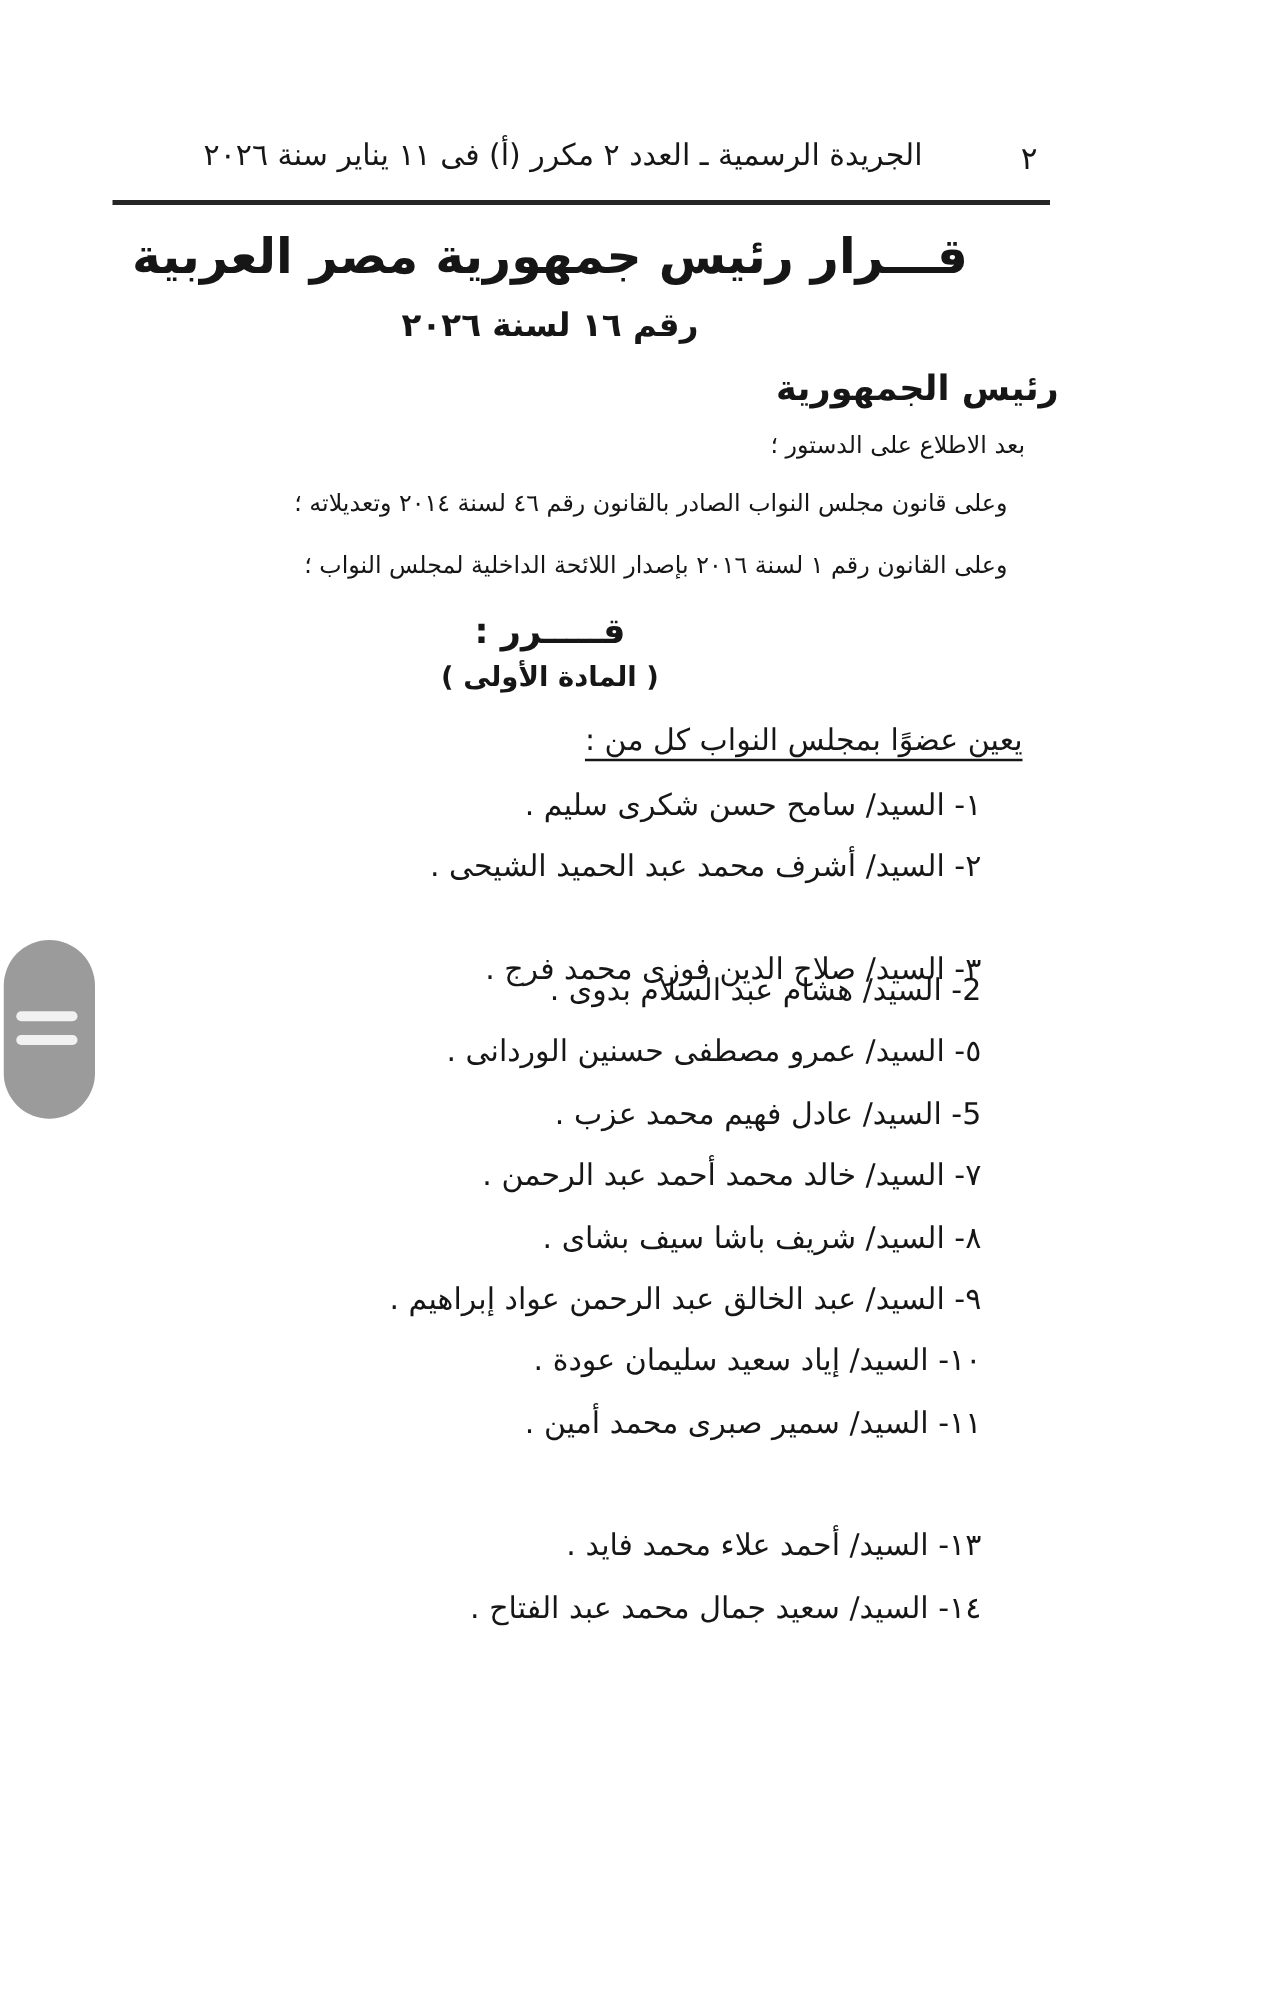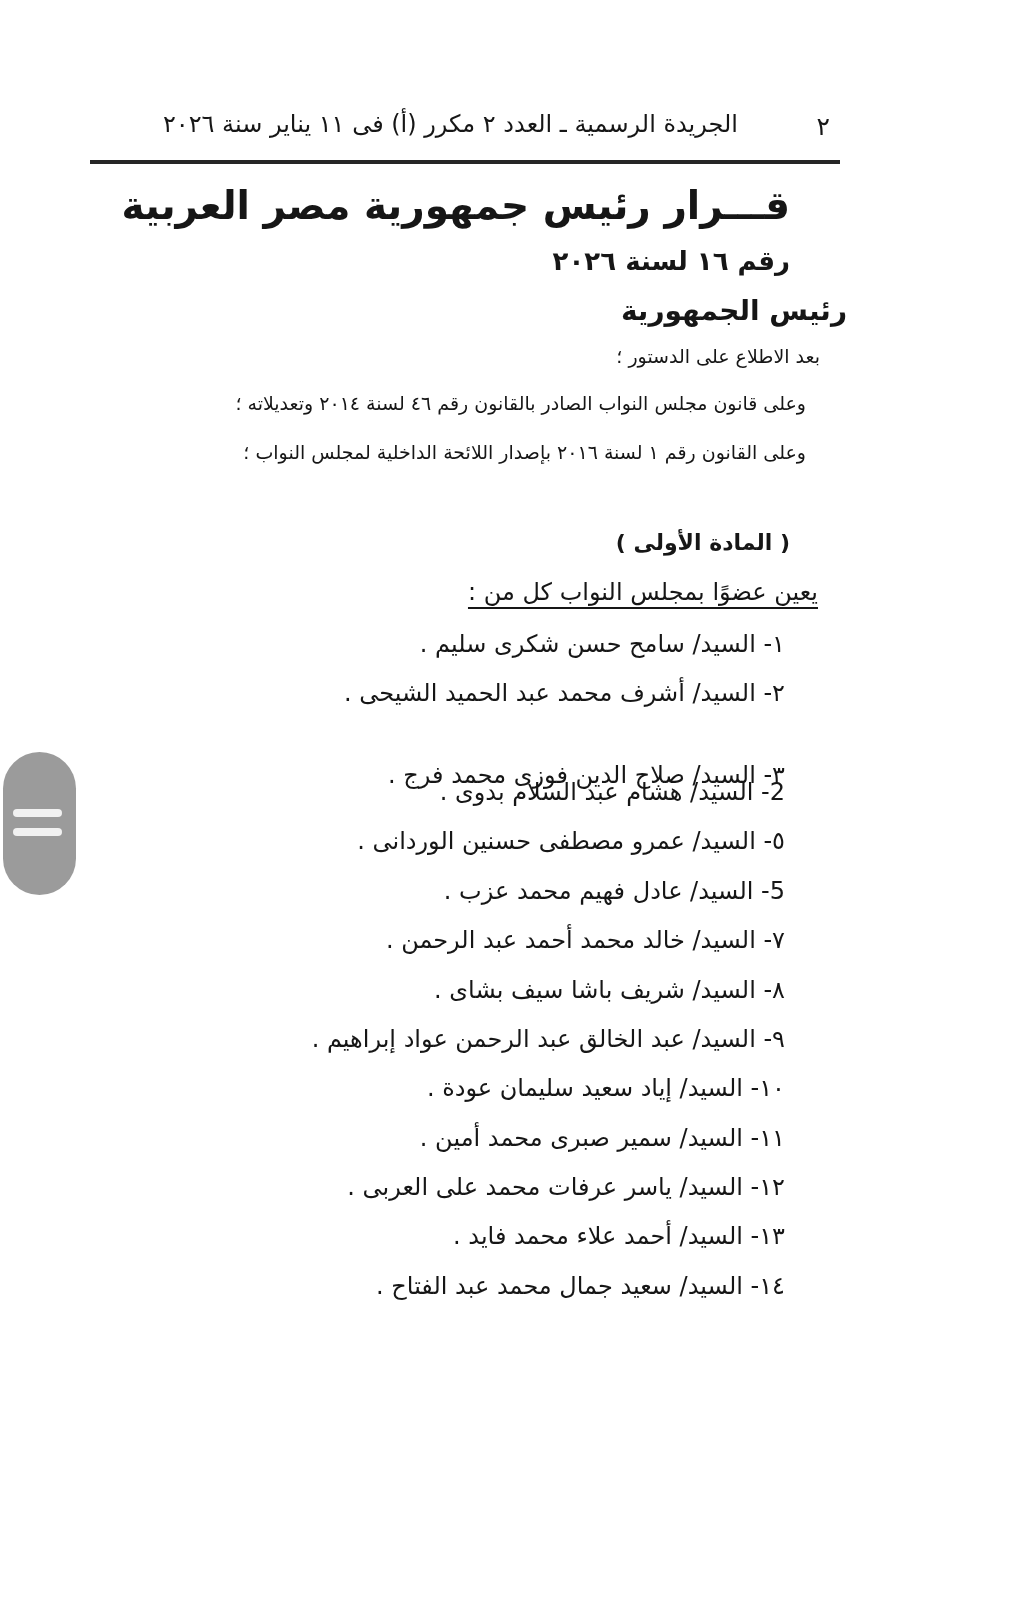--- a/index.html
+++ b/index.html
@@ -14,21 +14,21 @@
   .page{
     position:absolute;left:0;top:0;width:1030px;height:1600px;background:#ffffff;
   }
   .rtl{direction:rtl;unicode-bidi:plaintext;white-space:nowrap;}
   .abs{position:absolute;}
 
   .page-number{top:112px;right:200px;font-size:25px;}
   .gazette-header{top:110px;right:292px;font-size:24px;letter-spacing:.2px;}
   .header-rule{top:160px;left:90px;width:750px;height:4px;background:#262626;}
 
-  .center-band{left:90px;width:700px;text-align:right;}
+  .center-band{left:90px;width:700px;text-align:center;}
   .decree-title{top:183px;font-size:39px;font-weight:bold;}
   .decree-number{top:246px;font-size:26px;font-weight:bold;}
 
   .issuer-heading{top:294px;right:183px;font-size:28px;font-weight:bold;}
 
   .preamble{font-size:19px;}
   .preamble-1{top:345px;right:210px;}
   .preamble-2{top:392px;right:224px;}
   .preamble-3{top:441px;right:224px;}
 
@@ -70,37 +70,37 @@
   <div class="abs center-band decree-title rtl">قـــرار رئيس جمهورية مصر العربية</div>
 
   <div class="abs center-band decree-number rtl">رقم ١٦ لسنة ٢٠٢٦</div>
 
   <div class="abs issuer-heading rtl">رئيس الجمهورية</div>
 
   <div class="abs preamble preamble-1 rtl">بعد الاطلاع على الدستور ؛</div>
   <div class="abs preamble preamble-2 rtl">وعلى قانون مجلس النواب الصادر بالقانون رقم ٤٦ لسنة ٢٠١٤ وتعديلاته ؛</div>
   <div class="abs preamble preamble-3 rtl">وعلى القانون رقم ١ لسنة ٢٠١٦ بإصدار اللائحة الداخلية لمجلس النواب ؛</div>
 
+  <div class="abs center-band decision-word rtl">قـــــرر :</div>
 
   <div class="abs center-band article-heading rtl">( المادة الأولى )</div>
 
   <div class="abs article-intro rtl">يعين عضوًا بمجلس النواب كل من :</div>
 
   <div class="abs appointee rtl" style="top:628px">١- السيد/ سامح حسن شكرى سليم .</div>
   <div class="abs appointee rtl" style="top:677px">٢- السيد/ أشرف محمد عبد الحميد الشيحى .</div>
   <div class="abs appointee rtl" style="top:759px">٣- السيد/ صلاح الدين فوزى محمد فرج .</div>
   <div class="abs appointee rtl" style="top:776px">2- السيد/ هشام عبد السلام بدوى .</div>
   <div class="abs appointee rtl" style="top:825px">٥- السيد/ عمرو مصطفى حسنين الوردانى .</div>
   <div class="abs appointee rtl" style="top:875px">5- السيد/ عادل فهيم محمد عزب .</div>
   <div class="abs appointee rtl" style="top:924px">٧- السيد/ خالد محمد أحمد عبد الرحمن .</div>
   <div class="abs appointee rtl" style="top:974px">٨- السيد/ شريف باشا سيف بشاى .</div>
   <div class="abs appointee rtl" style="top:1023px">٩- السيد/ عبد الخالق عبد الرحمن عواد إبراهيم .</div>
   <div class="abs appointee rtl" style="top:1072px">١٠- السيد/ إياد سعيد سليمان عودة .</div>
   <div class="abs appointee rtl" style="top:1122px">١١- السيد/ سمير صبرى محمد أمين .</div>
-  <div class="abs appointee rtl" style="top:1171px">١٢- السيد/ ياسر عرفات محمد على العربى .</div>
   <div class="abs appointee rtl" style="top:1220px">١٣- السيد/ أحمد علاء محمد فايد .</div>
   <div class="abs appointee rtl" style="top:1270px">١٤- السيد/ سعيد جمال محمد عبد الفتاح .</div>
 
   <div class="abs floating-handle">
     <span class="handle-bar b1"></span>
     <span class="handle-bar b2"></span>
   </div>
 
 </div>
 

